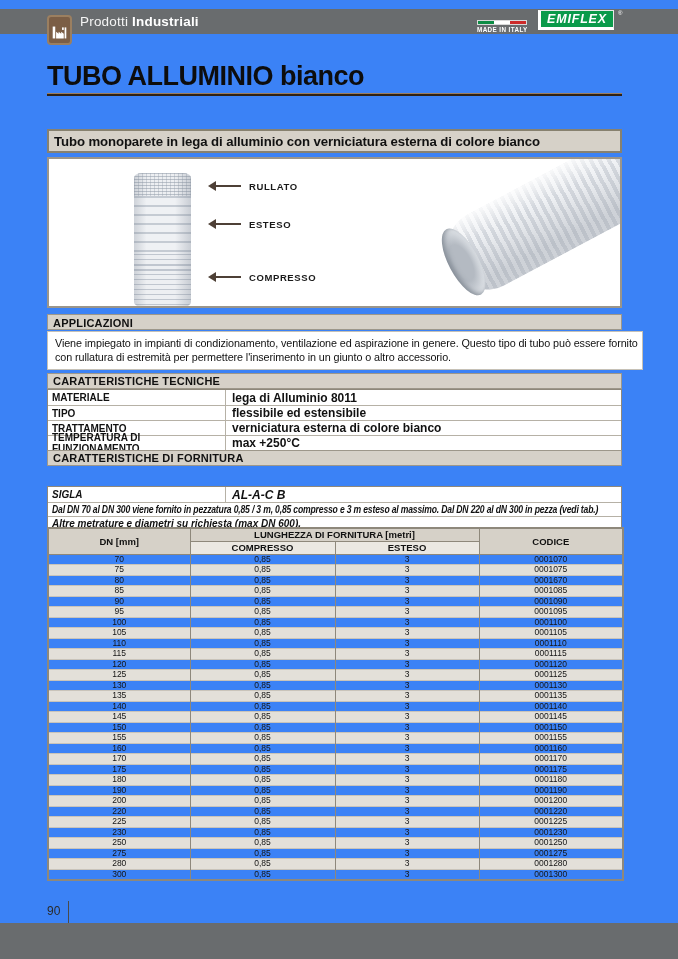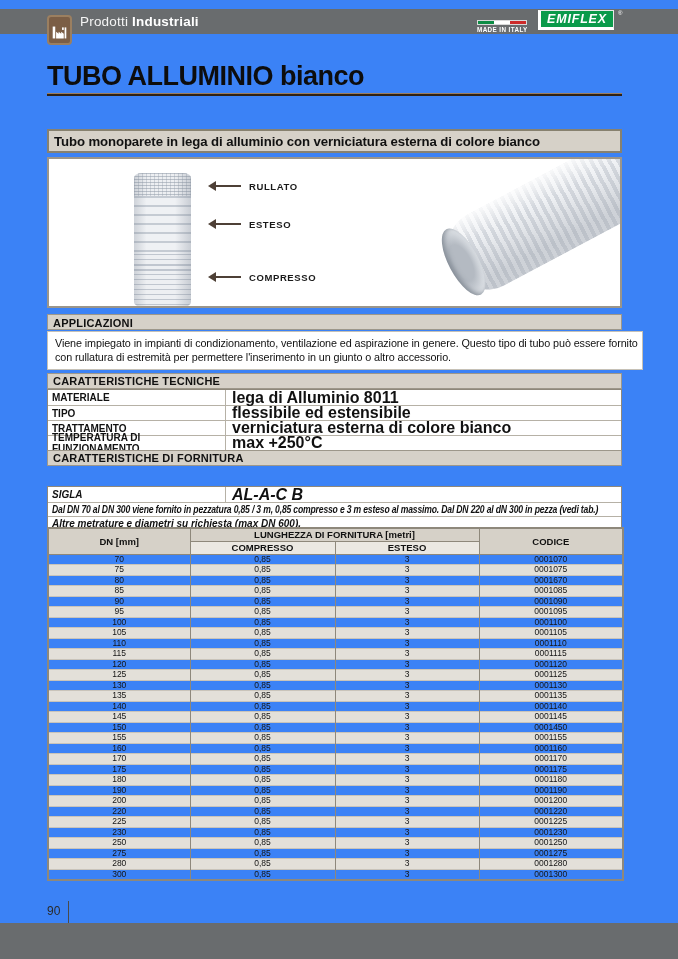--- a/index.html
+++ b/index.html
@@ -83,21 +83,21 @@
     font-size:11px;font-weight:bold;letter-spacing:.2px;}
   .app-text{position:absolute;left:47px;top:331px;width:596px;height:39px;background:#fff;
     border:1px solid #c6c1b6;padding:4px 0 0 7px;font-size:10.8px;line-height:14px;letter-spacing:-.1px;}
 
   
   .kv{position:absolute;left:47px;width:575px;border:1px solid var(--line-dark);background:#fff;}
   .kv-row{display:flex;height:15px;border-top:1px solid #b6b1a6;align-items:center;}
   .kv-row:first-child{border-top:none;}
   .kv-label{width:178px;border-right:1px solid #b6b1a6;font-size:10px;font-weight:bold;
     padding-left:4px;height:100%;display:flex;align-items:center;}
-  .kv-value{flex:1;font-size:16px;font-weight:bold;padding-left:6px;}
+  .kv-value{flex:1;font-size:12px;font-weight:bold;padding-left:6px;}
   .note-row{display:flex;height:14px;border-top:1px solid #b6b1a6;align-items:center;
     font-size:10px;font-weight:bold;padding-left:4px;overflow:hidden;white-space:nowrap;}
   .note-condensed{display:inline-block;transform:scaleX(.86);transform-origin:left center;
     letter-spacing:-.2px;white-space:nowrap;}
 
   
   .main-table{position:absolute;left:47px;top:527px;width:575px;border-collapse:collapse;
     table-layout:fixed;border:2px solid var(--line-dark);}
   .main-table th,.main-table td{border-left:1px solid var(--line-dark);border-right:1px solid var(--line-dark);
     text-align:center;overflow:hidden;}
@@ -326,21 +326,21 @@
         <tr>
           <td>145</td>
           <td>0,85</td>
           <td>3</td>
           <td>0001145</td>
         </tr>
         <tr>
           <td>150</td>
           <td>0,85</td>
           <td>3</td>
-          <td>0001450</td>
+          <td>0001150</td>
         </tr>
         <tr>
           <td>155</td>
           <td>0,85</td>
           <td>3</td>
           <td>0001155</td>
         </tr>
         <tr>
           <td>160</td>
           <td>0,85</td>

